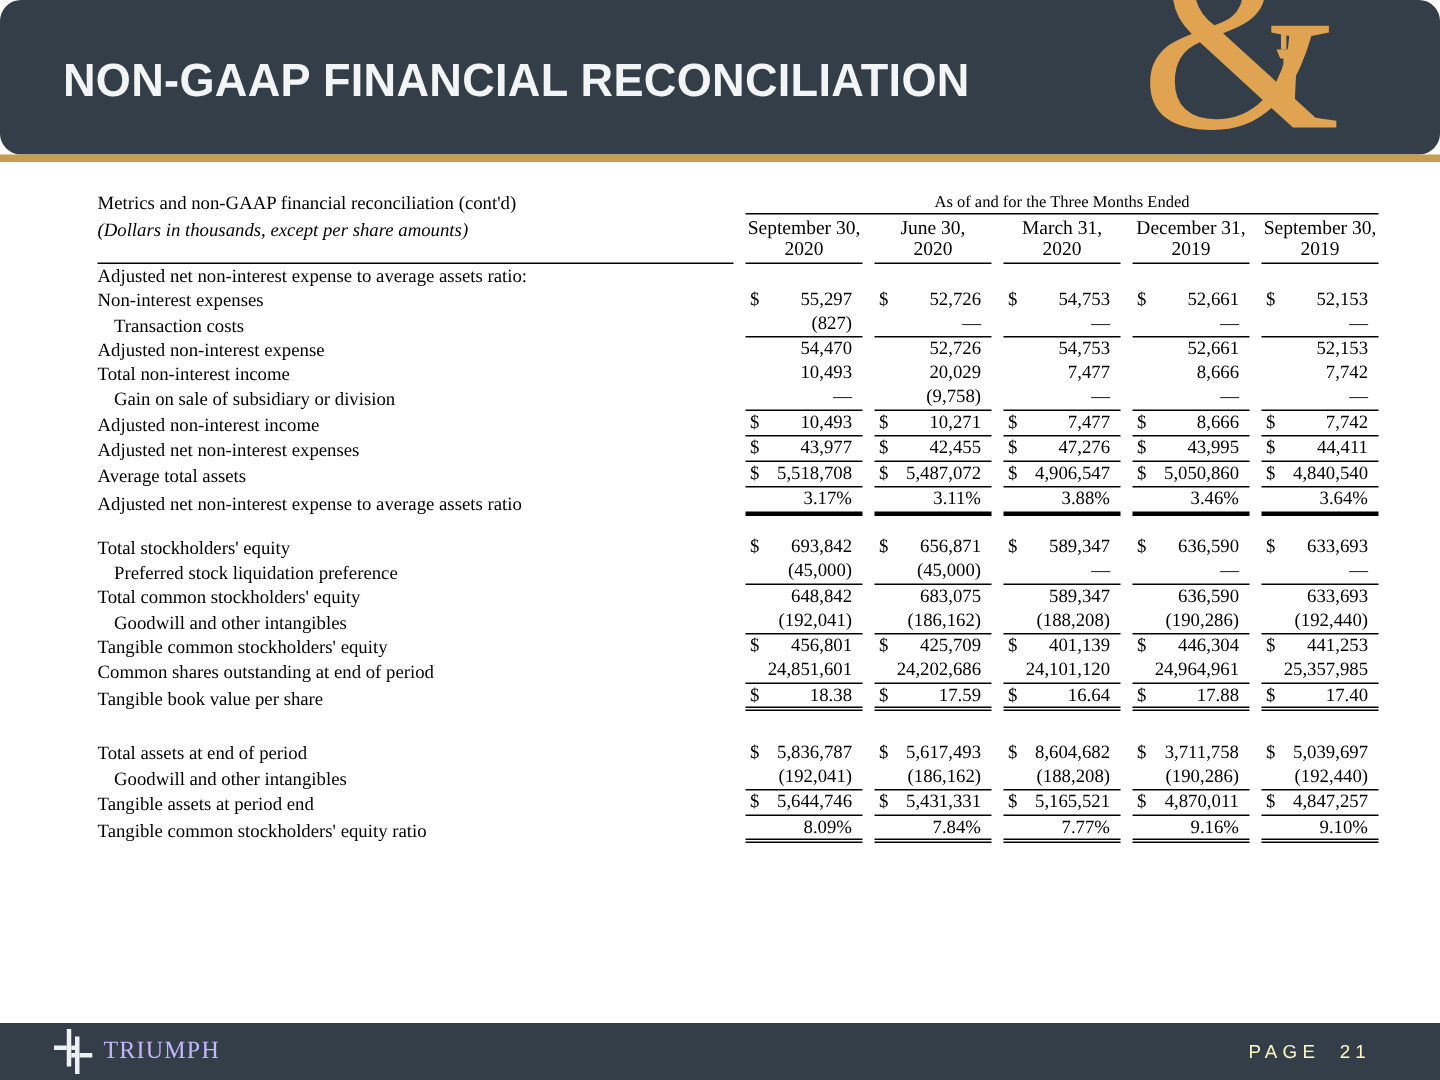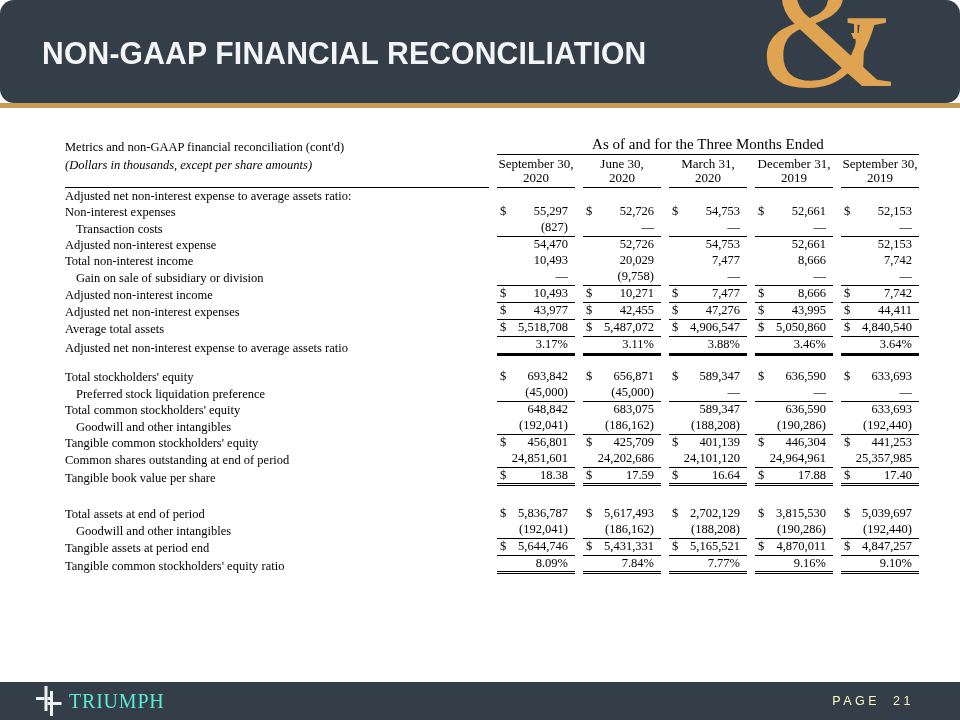--- a/index.html
+++ b/index.html
@@ -32,34 +32,34 @@
     font-size: 172px; line-height: 1; font-weight: normal;
     color: var(--gold-amp, #DFA351);
   }
   .plug-svg { position: absolute; right: 84px; top: 20px; }
   .gold-rule {
     position: absolute; top: 103px; left: 0; width: 960px; height: 5px;
     background: var(--gold-line, #C79C55);
   }
 
   
-  .table-wrap { position: absolute; top: 136px; left: 57px; }
+  .table-wrap { position: absolute; top: 124px; left: 57px; }
   table.recon {
     border-collapse: separate;
     border-spacing: 8px 0;
     font-size: 12.5px;
   }
   table.recon td { vertical-align: bottom; }
   td.lbl { width: 424px; white-space: nowrap; text-align: left; }
   td.lbl.indent { padding-left: 11px; }
   tr.hrowA { height: 19px; }
   tr.hrowA td { vertical-align: bottom; }
   td.period {
     text-align: center; border-bottom: 1px solid #000; padding-bottom: 1px;
-    font-size: 15px;
+    font-size: 11px;
   }
   tr.hrowB { height: 33px; }
   td.colhead {
     width: 78px; text-align: center; border-bottom: 1px solid #000;
     font-size: 13px; line-height: 14px; padding-bottom: 2px;
   }
   td.units { font-style: italic; border-bottom: 1px solid #000; padding-bottom: 14px; }
   tbody tr.datarow { height: 16px; }
   td.val {
     width: 78px; text-align: right; white-space: nowrap;
@@ -74,22 +74,22 @@
 
   
   .footer-bar {
     position: absolute; bottom: 0; left: 0; width: 960px; height: 38px;
     background: var(--dark, #333E48);
     display: flex; align-items: center; justify-content: space-between;
     padding: 0 46px 0 36px;
   }
   .brand { display: flex; align-items: center; gap: 7px; }
   .brand-name {
-    font-family: "Liberation Serif", serif; color: #5eead4;
-    font-size: 20px; letter-spacing: 0.8px; font-weight: 500;
+    font-family: "Liberation Serif", serif; color: #c4b5fd;
+    font-size: 16px; letter-spacing: 0.8px; font-weight: 500;
     transform: scaleY(1.04);
   }
   .page-num {
     font-family: "Liberation Sans", sans-serif; color: #fef9c3;
     font-size: 12.5px; letter-spacing: 3.5px; word-spacing: 6px; white-space: nowrap;
   }
 </style>
 </head>
 <body style="--dark: #333E48; --gold-line: #C79C55; --gold-amp: #DFA351;">
 
@@ -274,22 +274,22 @@
           <td class="val b-double"><span class="ds">$</span><span class="num">17.88</span></td>
           <td class="val b-double"><span class="ds">$</span><span class="num">17.40</span></td>
         </tr>
         <tr class="spacer-lg">
           <td colspan="6"></td>
         </tr>
         <tr class="datarow">
           <td class="lbl">Total assets at end of period</td>
           <td class="val"><span class="ds">$</span><span class="num">5,836,787</span></td>
           <td class="val"><span class="ds">$</span><span class="num">5,617,493</span></td>
-          <td class="val"><span class="ds">$</span><span class="num">2,702,129</span></td>
-          <td class="val"><span class="ds">$</span><span class="num">3,815,530</span></td>
+          <td class="val"><span class="ds">$</span><span class="num">8,604,682</span></td>
+          <td class="val"><span class="ds">$</span><span class="num">3,711,758</span></td>
           <td class="val"><span class="ds">$</span><span class="num">5,039,697</span></td>
         </tr>
         <tr class="datarow">
           <td class="lbl indent">Goodwill and other intangibles</td>
           <td class="val b-single"><span class="num">(192,041)</span></td>
           <td class="val b-single"><span class="num">(186,162)</span></td>
           <td class="val b-single"><span class="num">(188,208)</span></td>
           <td class="val b-single"><span class="num">(190,286)</span></td>
           <td class="val b-single"><span class="num">(192,440)</span></td>
         </tr>

